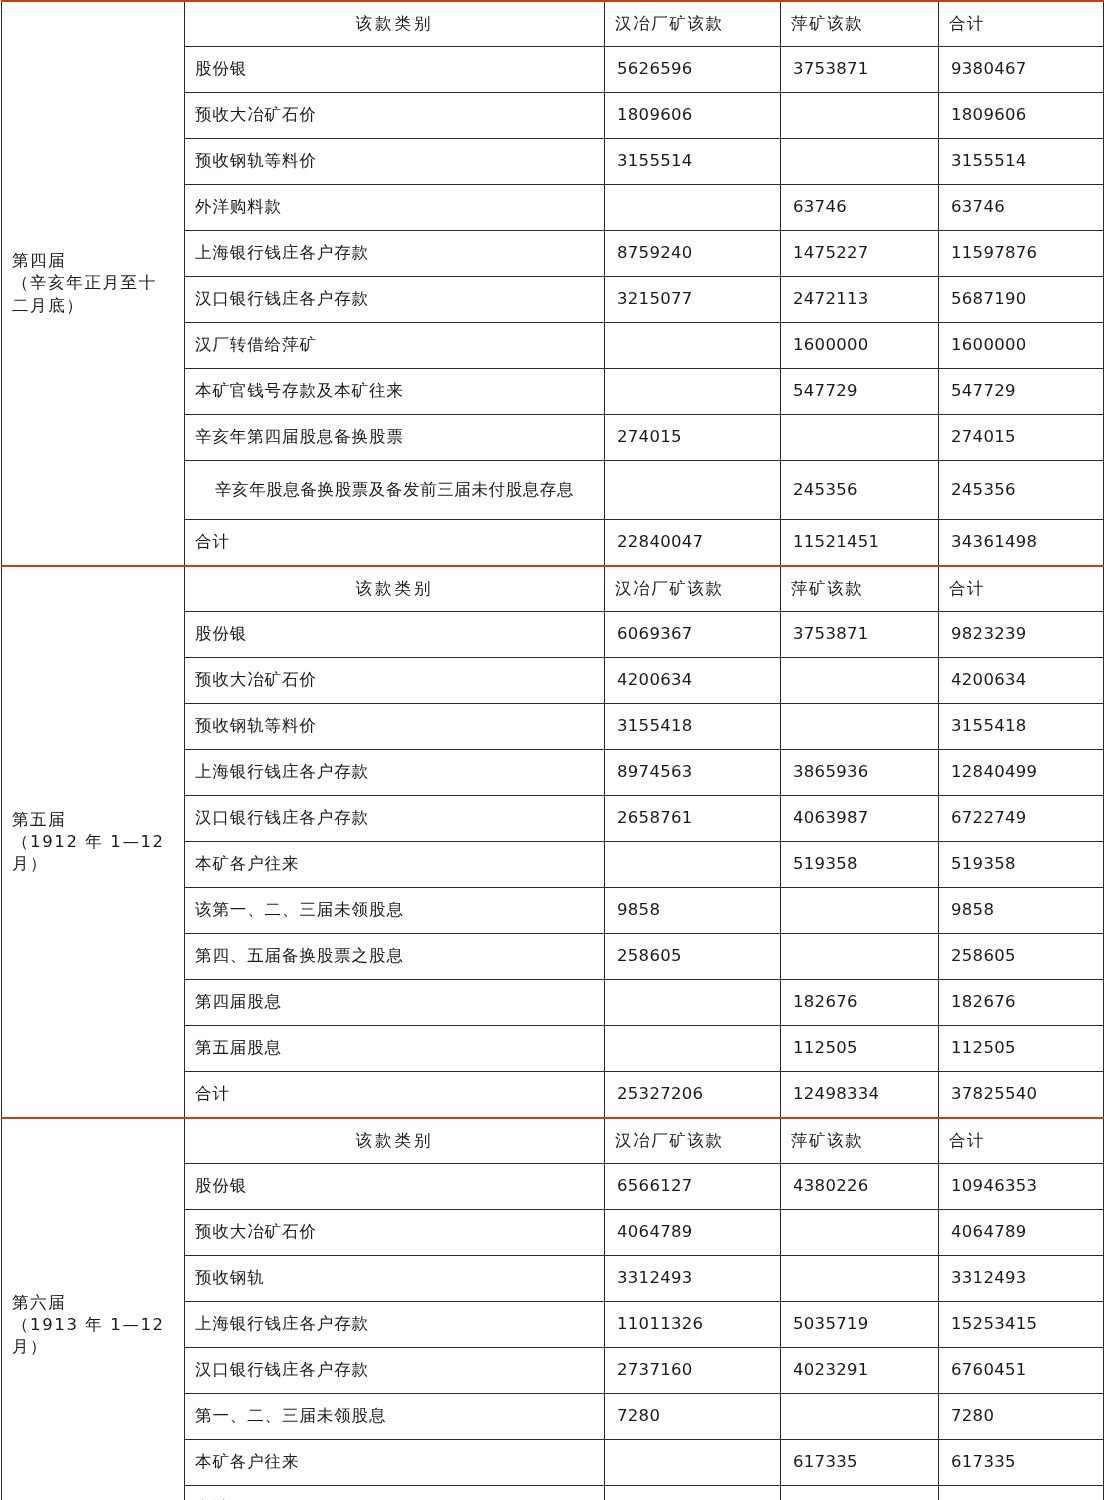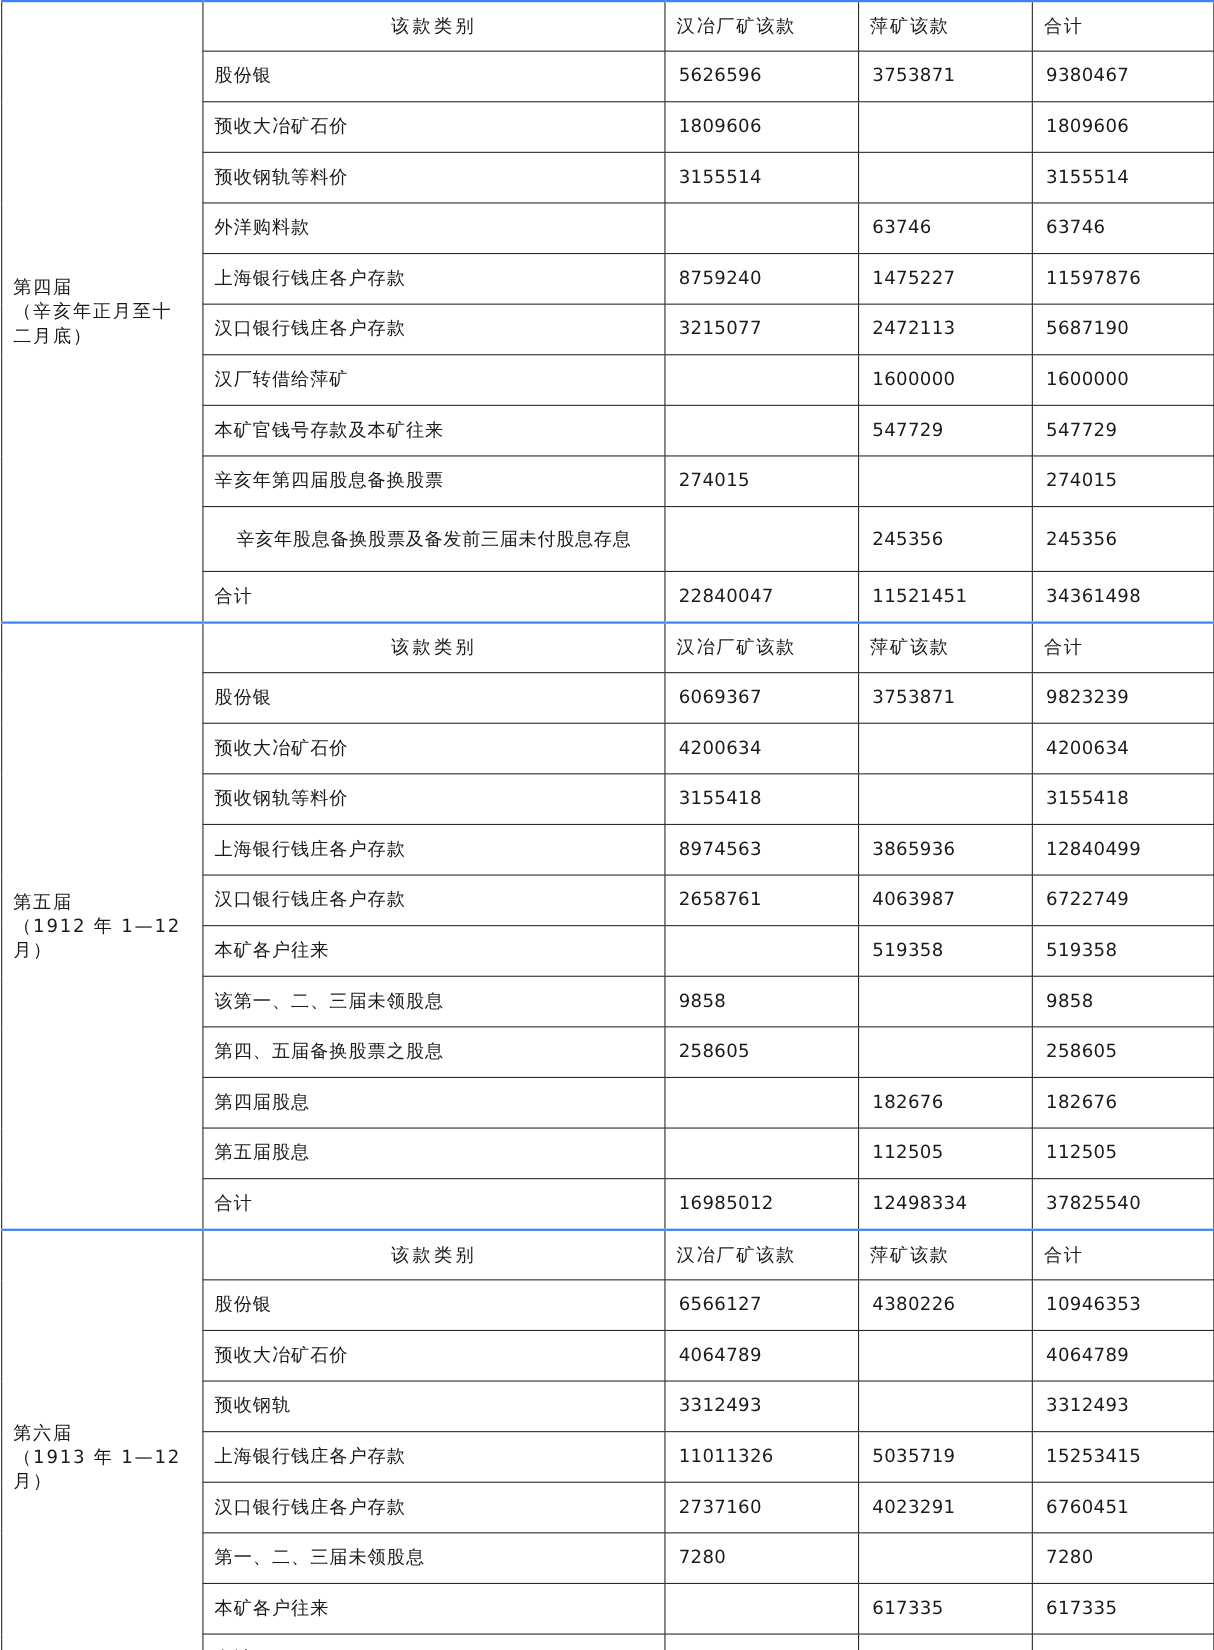--- a/index.html
+++ b/index.html
@@ -83,21 +83,21 @@
     font-size: 16.5px;
   }
   tr.row.tall td { height: 58px; }
   tr.row.tall td.cat {
     line-height: 1.3;
     letter-spacing: 0.6px;
     text-align: center;
   }
 
   
-  tr.sec-start td { border-top: 2px solid #3b82f6; }
+  tr.sec-start td { border-top: 2px solid #c2410c; }
 
   
   table.fin { border: 1px solid #2b2b2b; }
 </style>
 </head>
 <body>
 
 <div id="sheet">
   <table class="fin" id="fin-table">
     <colgroup>
@@ -249,21 +249,21 @@
           <td class="num">182676</td>
         </tr>
         <tr class="row">
           <td class="cat">第五届股息</td>
           <td class="num"></td>
           <td class="num">112505</td>
           <td class="num">112505</td>
         </tr>
         <tr class="row">
           <td class="cat">合计</td>
-          <td class="num">16985012</td>
+          <td class="num">25327206</td>
           <td class="num">12498334</td>
           <td class="num">37825540</td>
         </tr>
         <tr class="hdr sec-start">
           <td class="period" rowspan="9">
             <span class="p-name">第六届</span>
             <span class="p-range">（1913 年 1—12 月）</span>
           </td>
           <td class="cat-h">该款类别</td>
           <td>汉冶厂矿该款</td>

